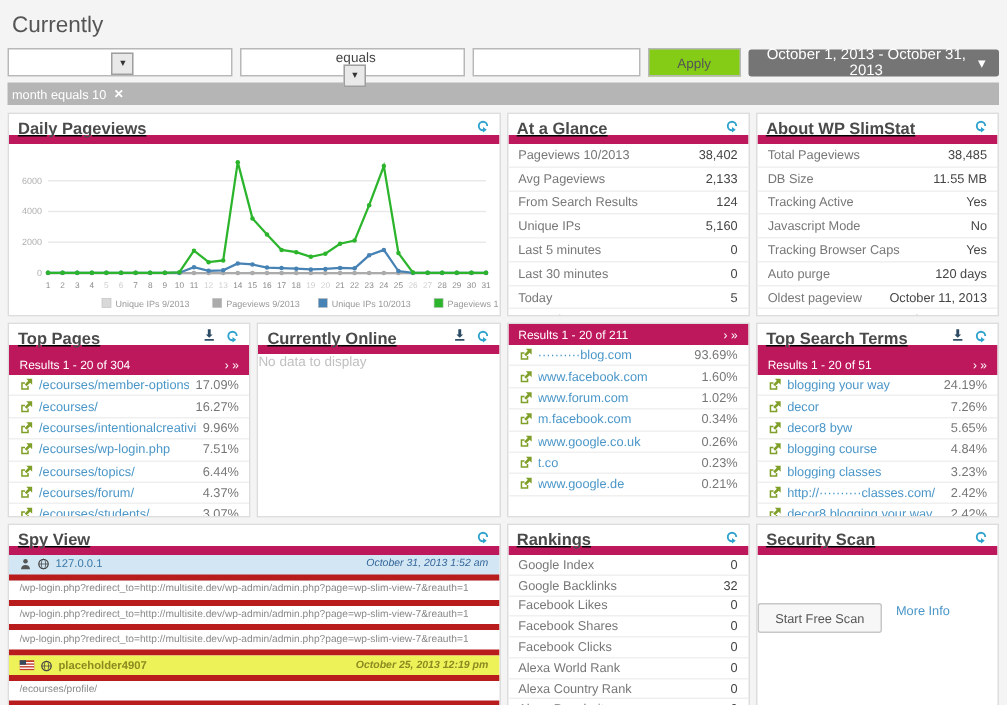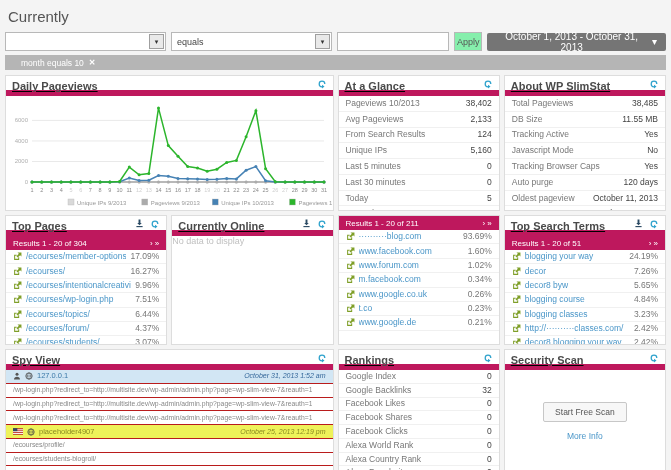--- a/index.html
+++ b/index.html
@@ -3,26 +3,26 @@
 <meta charset="utf-8">
 <style>
   * { box-sizing: border-box; margin: 0; padding: 0; }
   html,body { width:671px; height:470px; overflow:hidden; }
   body { background:#f4f4f4; font-family:"Liberation Sans", sans-serif; }
   .page { padding:6px 5px 0 5px; }
   .page-title { font-size:15px; color:#555; padding:2px 0 7px 3px; font-weight:normal; }
 
   
   .filter-bar { display:flex; align-items:center; gap:5px; height:19px; margin-bottom:4px; }
-  .select { width:168px; height:19px; background:#fff; border:1px solid #b8b8b8; display:flex; align-items:center; justify-content:space-between; font-size:9px; color:#444; padding-left:5px; cursor:default; }
+  .select { width:168px; height:19px; background:#fff; border:1px solid #b8b8b8; display:flex; align-items:center; justify-content:space-between; font-size:9px; color:#444; padding-left:5px; cursor:default;flex-direction:column; }
   .sel-btn { width:15px; height:15px; background:#e9e9e9; border:1px solid #9f9f9f; font-size:7px; line-height:13px; text-align:center; color:#333; margin-right:1px; }
   .filter-input { width:112px; height:19px; border:1px solid #b8b8b8; font-size:9px; padding:0 3px; }
-  .apply-btn { height:19px; font-size:9px; background:#86efac; border:1px solid #b8b8b8; color:#555; padding:0 2px; }
+  .apply-btn { height:19px; font-size:9px; background:#84cc16; border:1px solid #b8b8b8; color:#555; padding:0 19px; }
   .date-btn { margin-left:auto; background:#757575; color:#fff; border:none; border-radius:2px; font-size:10px; height:18px; padding:0 9px; display:flex; align-items:center; gap:5px; }
-  .active-filters { background:#b5b5b5; color:#fff; font-size:8.5px; height:15px; display:flex; align-items:center; padding:0 16px; gap:5px; margin-bottom:5px; }
+  .active-filters { background:#b5b5b5; color:#fff; font-size:8.5px; height:15px; display:flex; align-items:center; padding:0 3px; gap:5px; margin-bottom:5px; }
   .remove-filter { font-size:8px; font-weight:bold; cursor:pointer; }
 
   
   .grid { display:grid; grid-template-columns:repeat(4,1fr); grid-template-rows:136px 130px 122px; gap:4px; }
   .panel { background:#fff; border:1px solid #ddd; overflow:hidden; }
   .span2 { grid-column:span 2; }
   .panel-header { display:flex; justify-content:space-between; padding:4px 6px 3px 6px; border-bottom:6px solid #be185d; height:20px;text-decoration:underline; }
   .panel-title { font-size:11px; font-weight:bold; color:#4a4a4a; }
   .hdr-icons { display:flex; gap:6px; align-items:center; }
   .icon-btn { cursor:pointer; line-height:0; }
@@ -34,35 +34,35 @@
 
   
   .results-bar { background:#be185d; color:#fff; font-size:8px; display:flex; justify-content:space-between; align-items:center; padding:0 7px; height:14px; }
   .link-row { display:flex; align-items:center; gap:4px; font-size:8.5px; padding:2.2px 7px; border-bottom:1px solid #f0f0f0; line-height:9px; }
   .link-row a { color:#4a96c8; text-decoration:none; flex:1; white-space:nowrap; overflow:hidden; }
   .pct { color:#777; }
   .row-icon { line-height:0; }
   .empty-msg { color:#c0c0c0; font-size:9px; }
 
   
-  .spy-row { display:flex; align-items:flex-start; gap:4px; font-size:6.8px; padding:2.4px 7px; border-bottom:1px solid #b91c1c; line-height:8px; }
+  .spy-row { display:flex; align-items:flex-start; gap:4px; font-size:6.8px; padding:2.4px 7px; border-bottom:4px solid #b91c1c; line-height:8px; }
   .spy-row.visitor.blue { background:#d2e6f4; }
-  .spy-row.visitor.yellow { background:#eef259; }
+  .spy-row.visitor.yellow { background:#eef259;font-weight:bold; }
   .spy-row.visitor { font-size:7.5px; }
   .spy-who { text-decoration:none; }
   .blue .spy-who { color:#3b79a8; }
   .yellow .spy-who { color:#8a8a20; }
   .spy-when { margin-left:auto; font-style:italic; font-size:7px; }
   .blue .spy-when { color:#35679a; }
   .yellow .spy-when { color:#8a8a20; }
   .spy-url { color:#888; white-space:nowrap; overflow:hidden; }
   .spy-icon { line-height:0; }
 
   
-  .security-body { display:flex; flex-direction:column; align-items:center; padding-top:32px; gap:9px; }
+  .security-body { display:flex; align-items:flex-start; padding-top:32px; gap:9px; }
   .scan-btn { border:1px solid #c7c7c7; background:#f7f7f7; border-radius:2px; font-size:8.5px; padding:4px 11px; color:#555; }
   .more-info { color:#4a96c8; font-size:8.5px; text-decoration:none; }
 
   svg { display:block; }
 </style>
 </head>
 <body>
 
 <div class="page">
   <div class="page-title">Currently</div>

